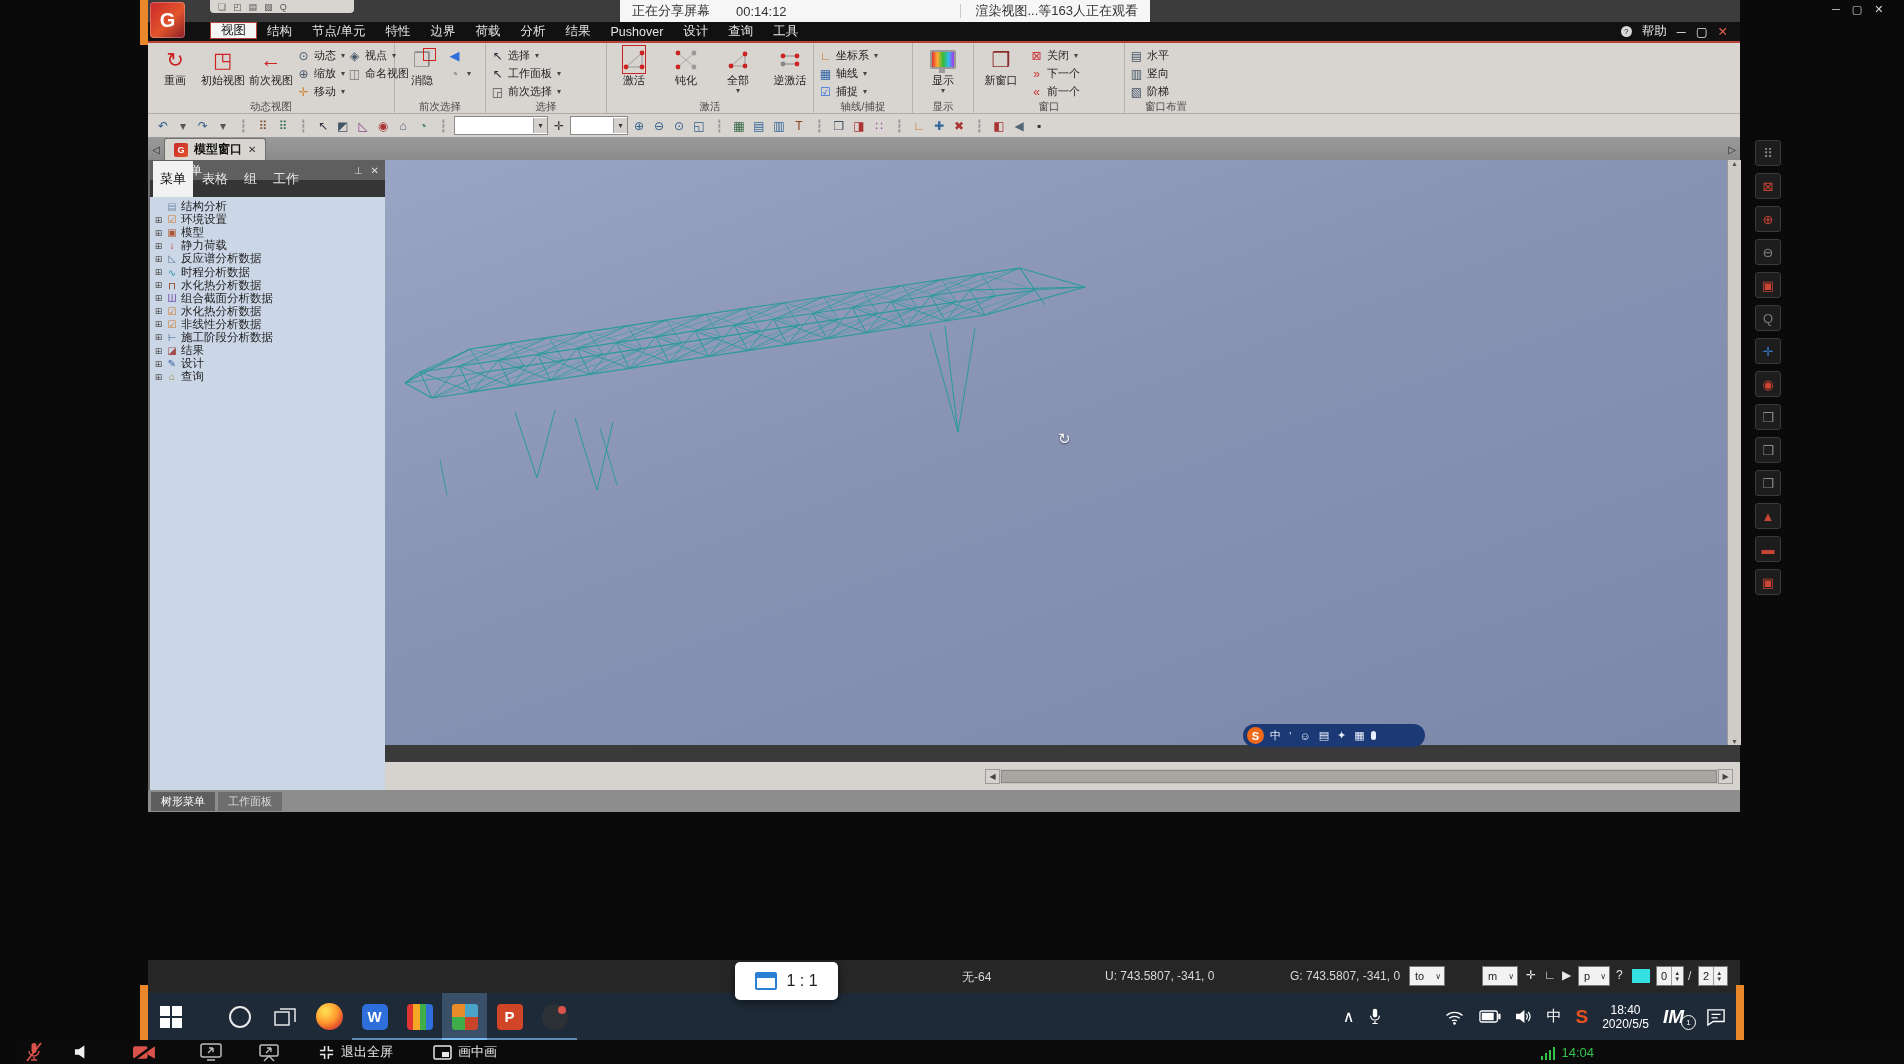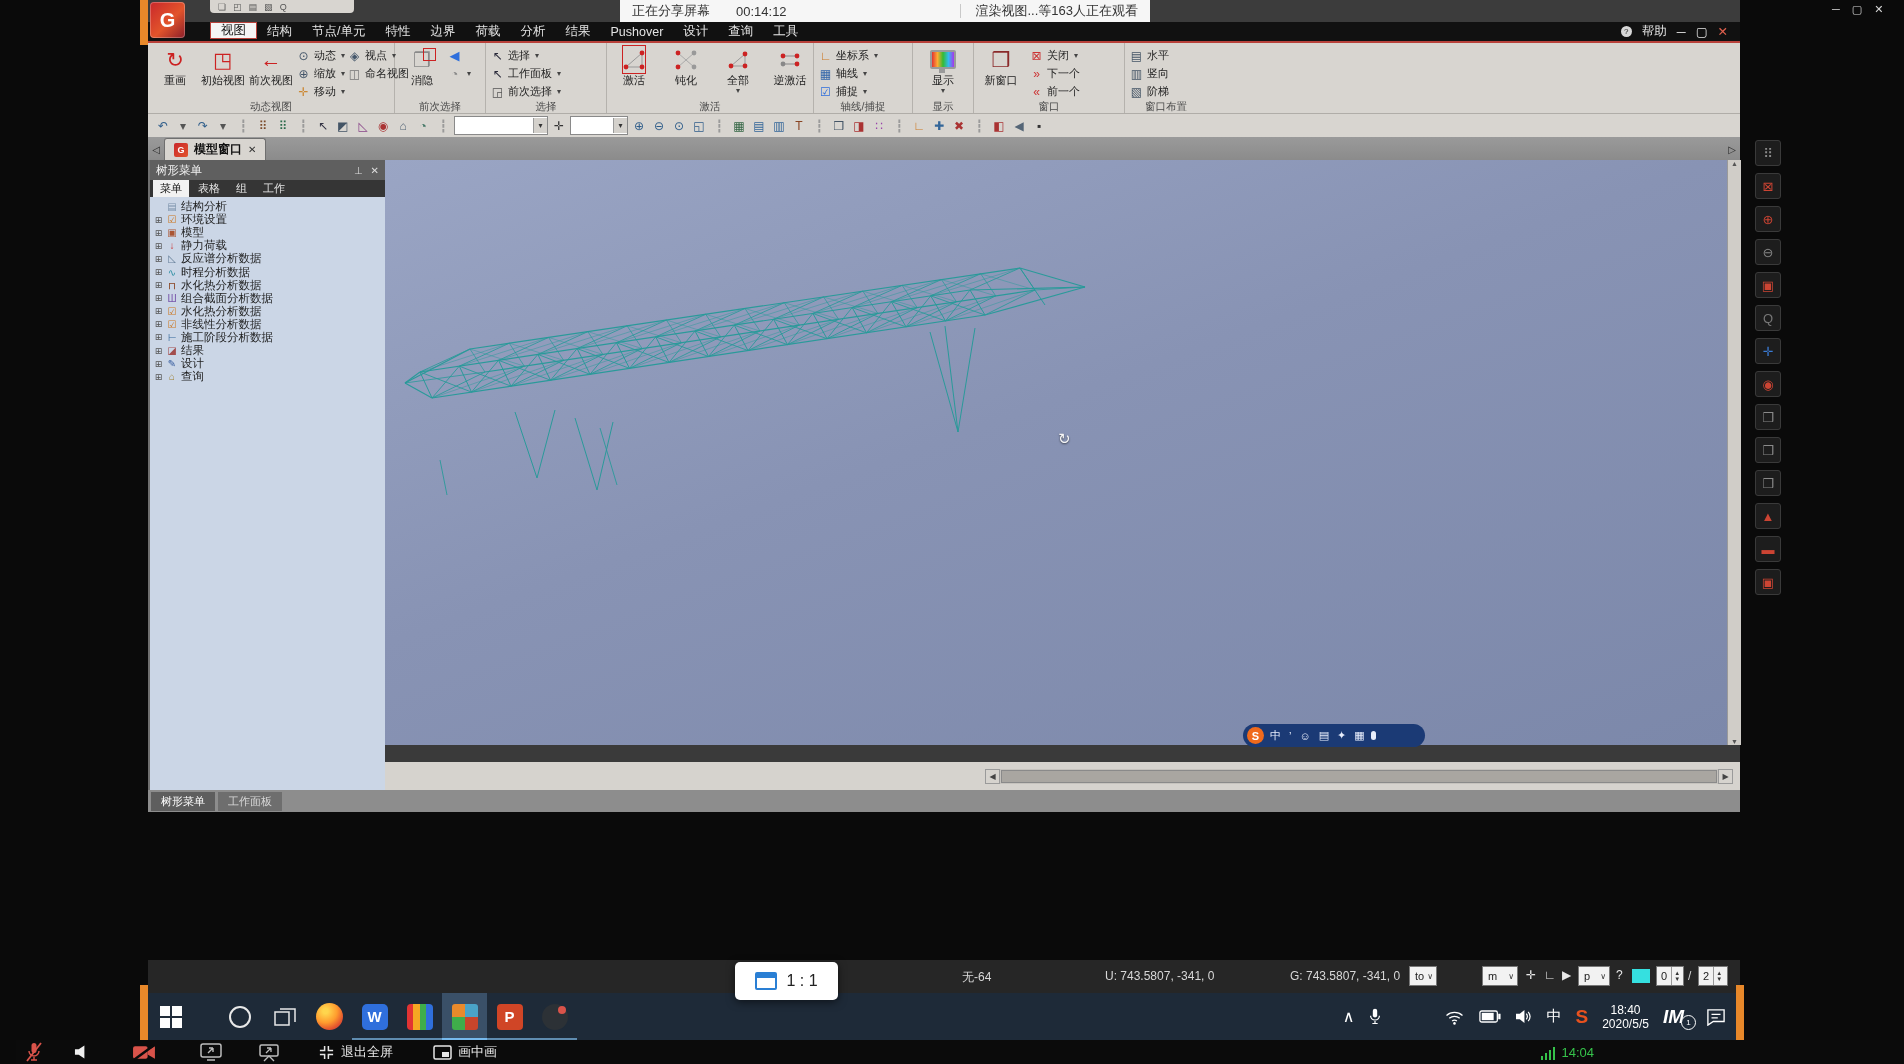--- a/index.html
+++ b/index.html
@@ -59,21 +59,21 @@
     display:flex;align-items:center;gap:6px;padding:0 9px;font-size:12px;font-weight:bold;color:#111;}
   .doc-tab .mini-logo{width:14px;height:14px;border-radius:2px;background:linear-gradient(135deg,#c9272b,#e2542b);
     color:#fff;font-size:9px;font-weight:bold;display:flex;align-items:center;justify-content:center;}
   .doc-tab .tx{font-weight:normal;font-size:10px;color:#333;}
   
   .treepanel{left:148px;top:160px;width:237px;height:630px;background:#cbd6e6;display:flex;flex-direction:column;
     border-left:2px solid #6f6f6f;box-sizing:border-box;}
   .tree-head{height:20px;background:#5f5f5f;color:#f0f0f0;font-size:11.5px;display:flex;align-items:center;padding:0 6px;}
   .tree-head .hic{margin-left:auto;display:flex;gap:8px;font-size:10px;color:#ddd;}
   .tree-tabs{height:17px;background:#353535;display:flex;align-items:flex-end;gap:2px;padding-left:3px;}
-  .tree-tab{font-size:11px;color:#e3e3e3;padding:1px 7px;}
+  .tree-tab{font-size:13px;color:#e3e3e3;padding:9px 7px;}
   .tree-tabs .tree-tab:first-child{background:#f2f2f2;color:#111;}
   .tree-list{flex:1;overflow:hidden;padding:3px 0 0 4px;}
   .tree-item{display:flex;align-items:center;height:13.1px;font-size:11.5px;color:#1e1e1e;gap:3px;white-space:nowrap;}
   .tree-item .exp{width:9px;font-size:9px;color:#555;text-align:center;}
   .tree-item .ticon{width:12px;font-size:10px;text-align:center;}
   .bottomtabs-strip{left:148px;top:790px;width:1592px;height:22px;background:#8d8d8d;display:flex;align-items:center;}
   .btab{font-size:11px;padding:2px 10px;margin-left:3px;}
   .btab.active{background:#5e5e5e;color:#fff;}
   .btab.idle{background:#6e6e6e;color:#d8d8d8;}
   
@@ -784,21 +784,21 @@
     <span class="rs-i" style="color: rgb(138, 138, 138);">❒</span>
     <span class="rs-i" style="color: rgb(204, 68, 51);">▲</span>
     <span class="rs-i" style="color: rgb(204, 68, 51);">▬</span>
     <span class="rs-i" style="color: rgb(204, 68, 51);">▣</span>
   </div>
 
 <div class="abs statusbar">
   <span class="sb" style="left:814px">无-64</span>
   <span class="sb" style="left:957px">U: 743.5807, -341, 0</span>
   <span class="sb" style="left:1142px">G: 743.5807, -341, 0</span>
-  <div class="sb-dd" style="left:1261px;width:28px">
+  <div class="sb-dd" style="left:1261px;width:36px">
     <span></span>
       <span>to</span>
       <span class="car">∨</span>
     </div>
   <div class="sb-dd" style="left:1334px;width:36px">
     <span>m</span>
       <span class="car">∨</span>
     </div>
   <span class="sb-ic" style="left:1378px">✛</span>
   <span class="sb-ic" style="left:1396px">∟</span>

